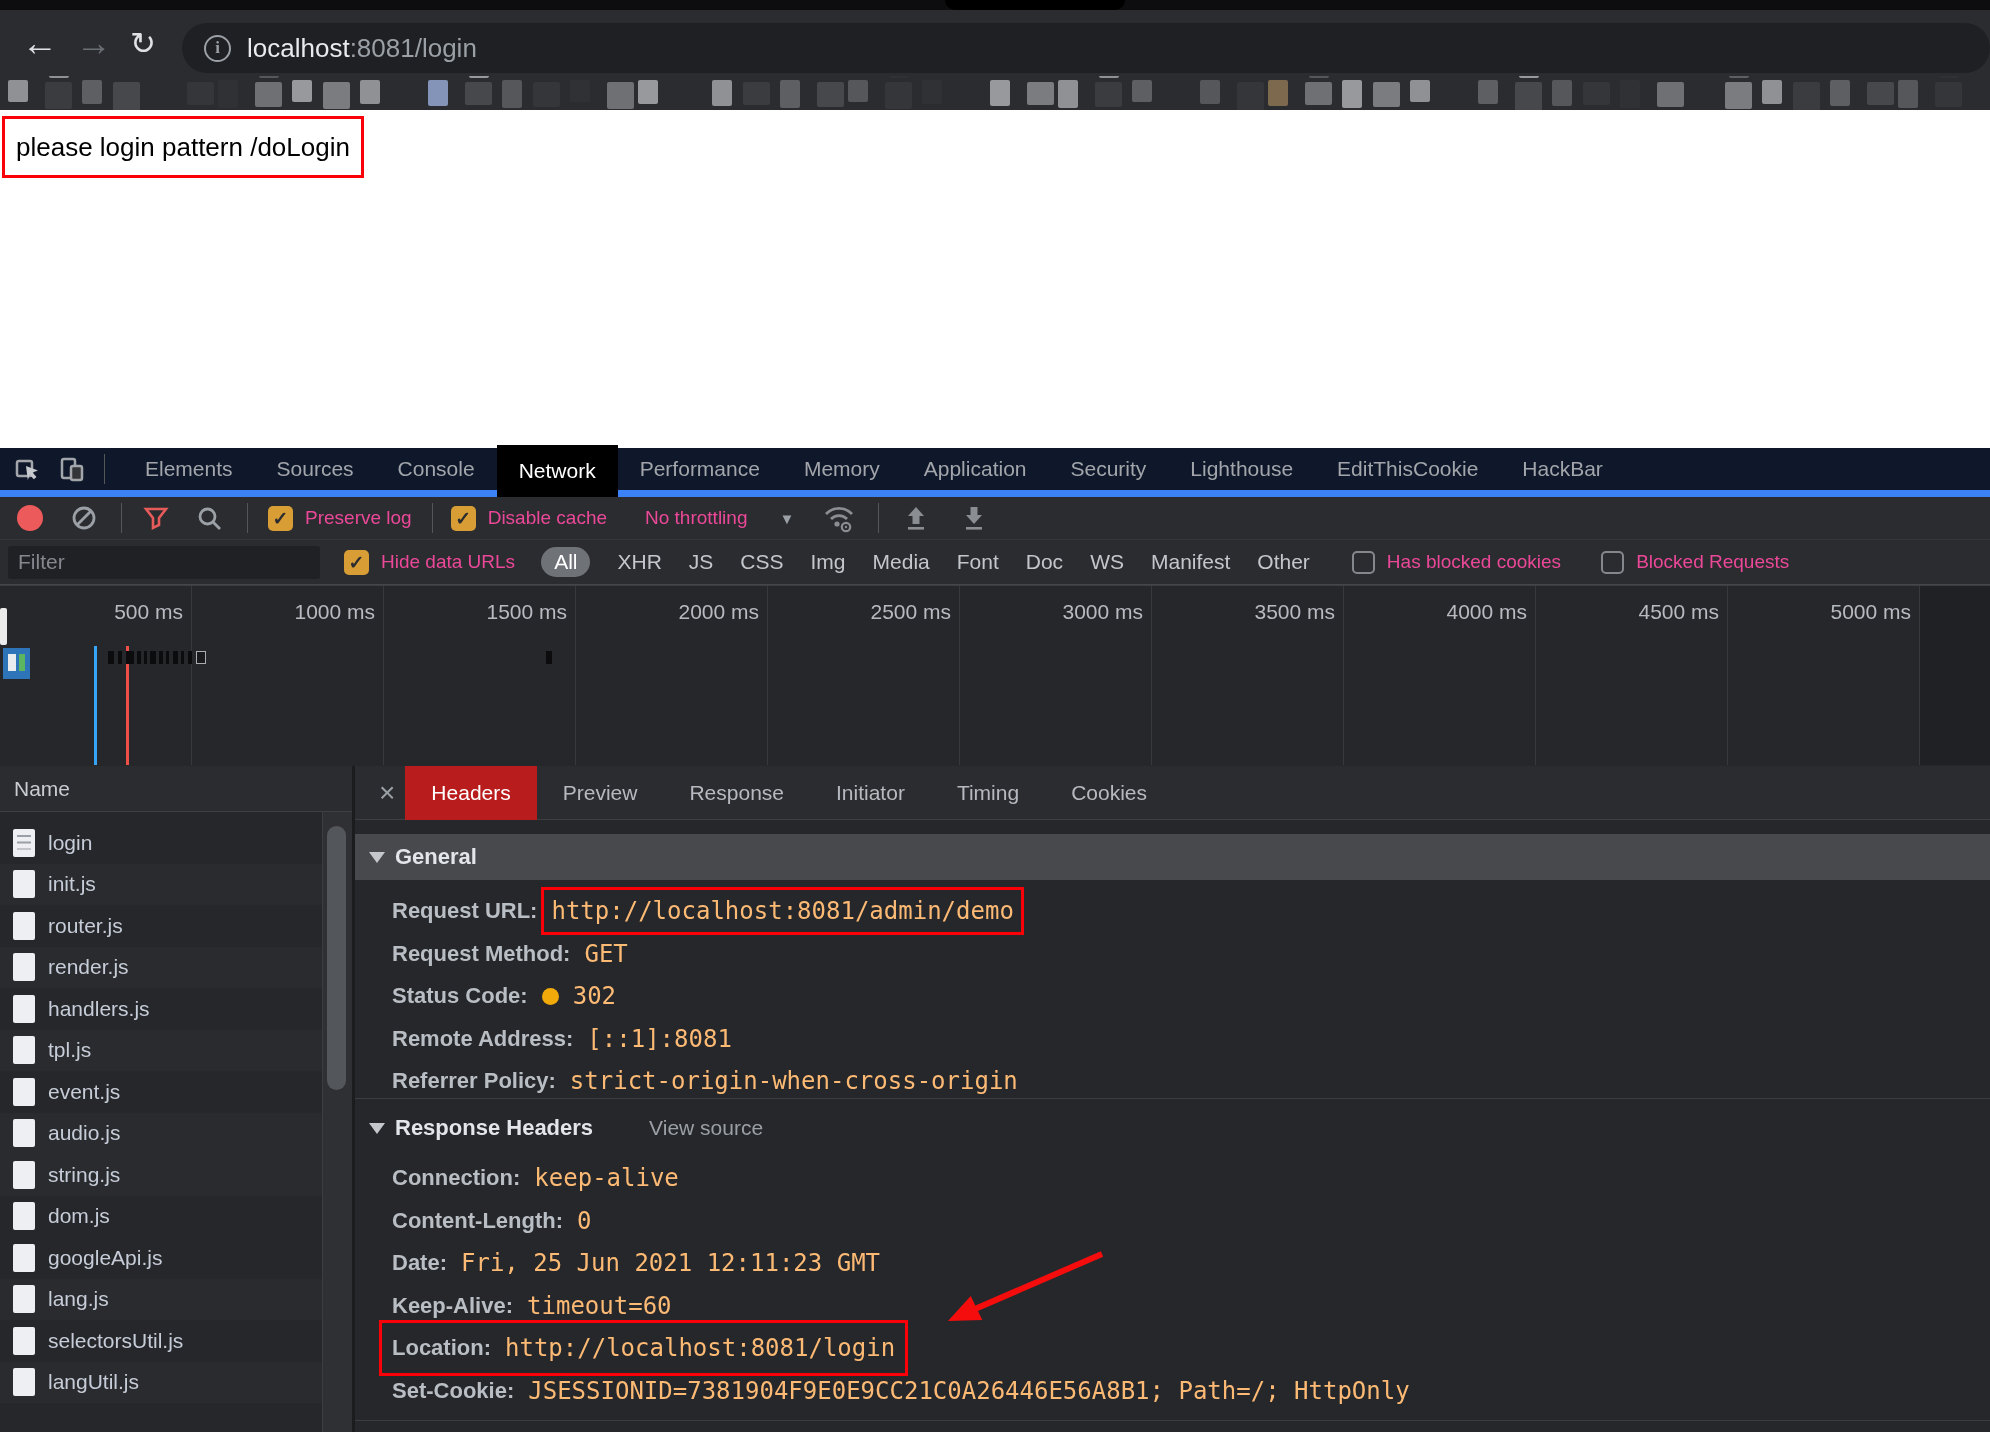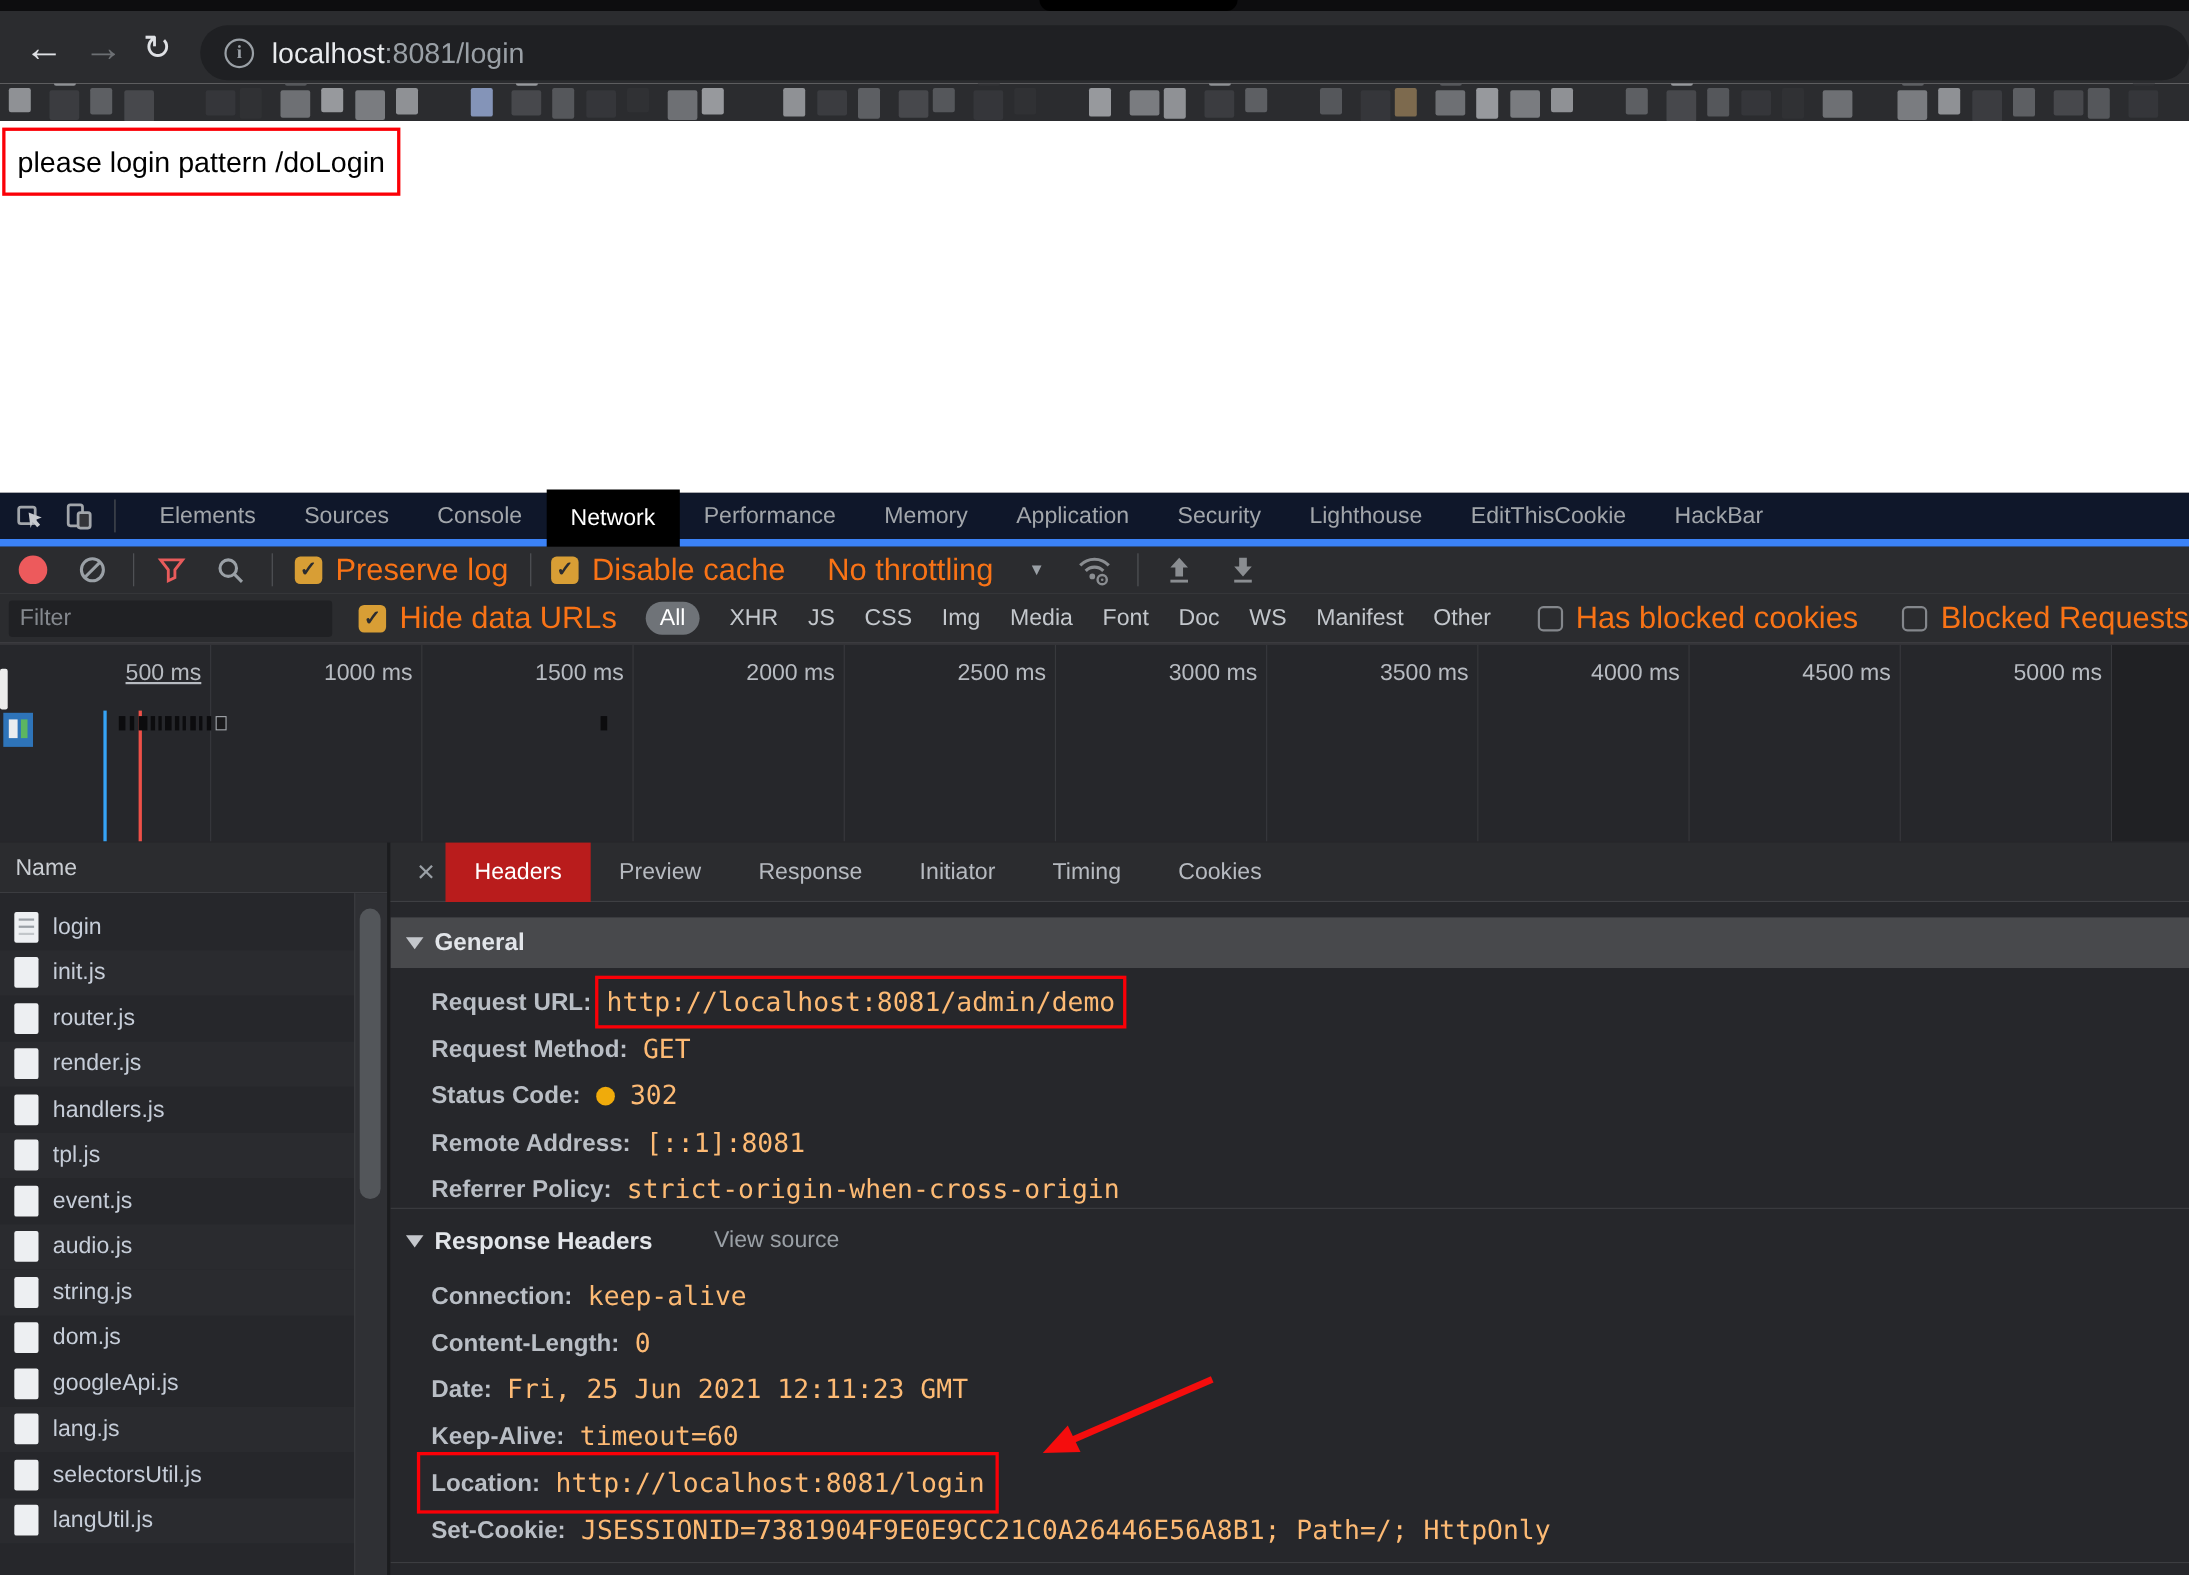--- a/index.html
+++ b/index.html
@@ -46,21 +46,21 @@
   #dt-tabs{display:flex;height:49px;margin-left:18px}
   .dt-tab{padding:0 22px;display:flex;align-items:center;font-size:21px;color:#a2a6ab;white-space:nowrap}
   .dt-tab.active{background:#000;color:#fff;height:53px}
 
   #dt-nettoolbar{left:0;top:497px;width:100%;height:43px;background:#2b2c2f;
     border-bottom:1px solid #353639;display:flex;align-items:center}
   #record-dot{width:26px;height:26px;border-radius:50%;background:var(--record-red);margin-left:17px;flex:none}
   .cb{width:25px;height:25px;border-radius:5px;background:var(--checkbox-orange);color:#2b2c30;
     display:flex;align-items:center;justify-content:center;font-size:19px;font-weight:bold;flex:none}
   .cbu{width:23px;height:23px;border:2.5px solid #84878c;border-radius:5px;flex:none}
-  .tlabel{font-size:28px;color:#f97316;margin-left:12px;white-space:nowrap}
+  .tlabel{font-size:19px;color:#ec4899;margin-left:12px;white-space:nowrap}
   .caret{font-size:15px;color:#9aa0a6}
 
   #dt-filterrow{left:0;top:540px;width:100%;height:45px;background:#2b2c2f;
     border-bottom:1px solid #46474b;display:flex;align-items:center}
   #filter-input{margin-left:8px;width:312px;height:33px;background:#202124;border:none;border-radius:3px;
     color:#bdc1c6;font-size:21px;padding:0 10px;font-family:"Liberation Sans",sans-serif;outline:none}
   #filter-input::placeholder{color:#84888e}
   #filter-types{display:flex;margin-left:26px;gap:27px;align-items:center}
   .ftype{font-size:21px;color:#c3c7cc;white-space:nowrap}
   .ftype.active{background:#6f7378;color:#fff;border-radius:16px;padding:3px 13px}
@@ -296,21 +296,21 @@
   <div class="abs" id="overview">
     <div id="ov-dark"></div>
     <div id="ov-handle"></div>
     <div id="ov-chip">
         <i></i>
         <b></b>
       </div>
     <div class="vline" style="left:94px;background:#36a3f5"></div>
     <div class="vline" style="left:126px;background:#ee5048"></div>
   <div class="gridline" style="left: 191px;"></div>
-      <div class="gridlabel" style="left: 33px; text-decoration: underline;">500 ms</div>
+      <div class="gridlabel" style="left: 33px;">500 ms</div>
       <div class="gridline" style="left: 383px;"></div>
       <div class="gridlabel" style="left: 225px;">1000 ms</div>
       <div class="gridline" style="left: 575px;"></div>
       <div class="gridlabel" style="left: 417px;">1500 ms</div>
       <div class="gridline" style="left: 767px;"></div>
       <div class="gridlabel" style="left: 609px;">2000 ms</div>
       <div class="gridline" style="left: 959px;"></div>
       <div class="gridlabel" style="left: 801px;">2500 ms</div>
       <div class="gridline" style="left: 1151px;"></div>
       <div class="gridlabel" style="left: 993px;">3000 ms</div>

